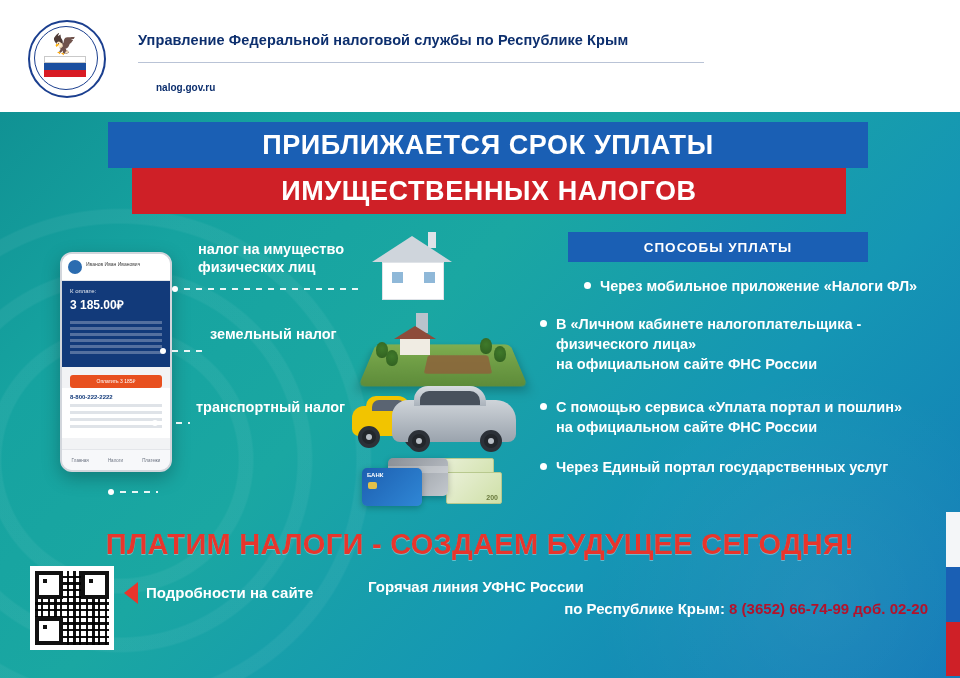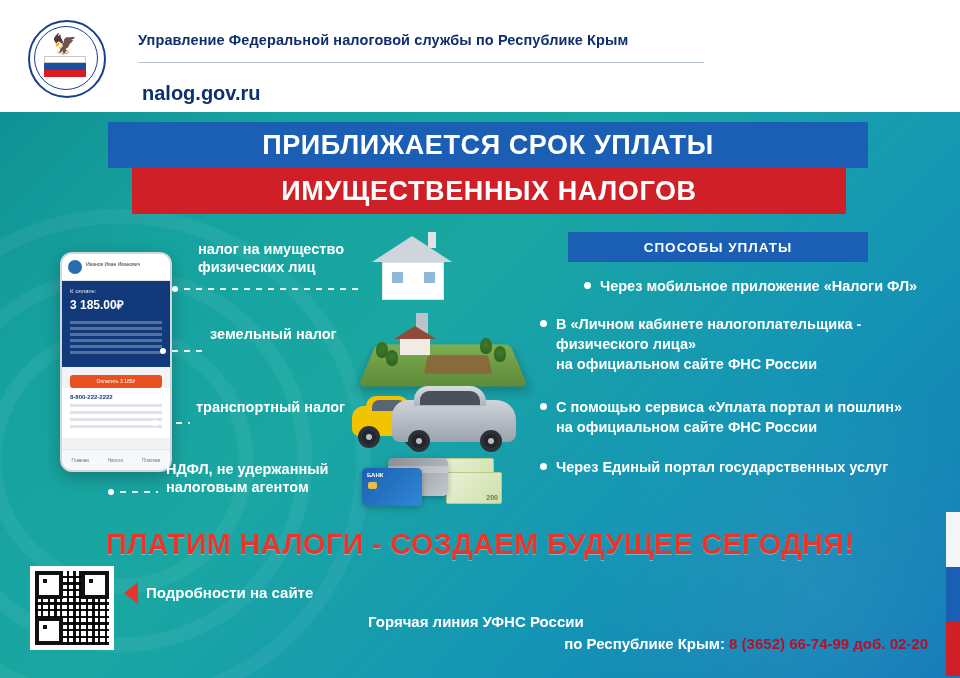--- a/index.html
+++ b/index.html
@@ -120,23 +120,23 @@
   .header-rule {
     position: absolute;
     left: 138px;
     top: 62px;
     width: 566px;
     height: 1px;
     background: #b9c3d6;
   }
   .header-site {
     position: absolute;
-    left: 142px;
+    left: 156px;
     top: 82px;
-    font-size: 20px;
+    font-size: 10px;
     font-weight: bold;
     color: #0d2f6e;
   }
 
   
   .banner-blue {
     position: absolute;
     left: 108px;
     top: 122px;
     width: 760px;
@@ -521,21 +521,20 @@
   }
   .hotline {
     position: absolute;
     left: 368px;
     top: 576px;
     color: #ffffff;
     font-size: 15px;
     font-weight: bold;
     line-height: 22px;
     width: 560px;
-    margin-top: 35px;
   }
   .hotline .l2 { text-align: right; padding-left: 46px; }
   .hotline .num { color: #b4122b; }
   .hotline .l3 { text-align: right; padding-right: 18px; margin-top: 8px; }
 
   .flag-stripe {
     position: absolute;
     right: 0;
     top: 512px;
     width: 14px;
@@ -665,24 +664,20 @@
         <div class="gl"></div>
       </div>
     <div class="wheel" style="left:56px; top:42px;">
         <i></i>
       </div>
     <div class="wheel" style="left:128px; top:42px;">
         <i></i>
       </div>
   </div>
 
-  <div class="tax-label" style="left:166px; top:460px;">
-    <div>НДФЛ, не удержанный</div>
-    <div>налоговым агентом</div>
-  </div>
   <div class="bullet-dot" style="left:108px; top:489px;"></div>
   <div class="dots" style="left:120px; top:491px; width:38px;"></div>
   <div class="cards">
     <div class="banknote" style="left:86px; top:6px;">
         <b>2000</b>
       </div>
     <div class="banknote" style="left:94px; top:20px;">
         <b>200</b>
       </div>
     <div class="card" style="left:36px; top:6px; background:linear-gradient(135deg,#8a8f96 0%,#c3c8ce 100%);">

